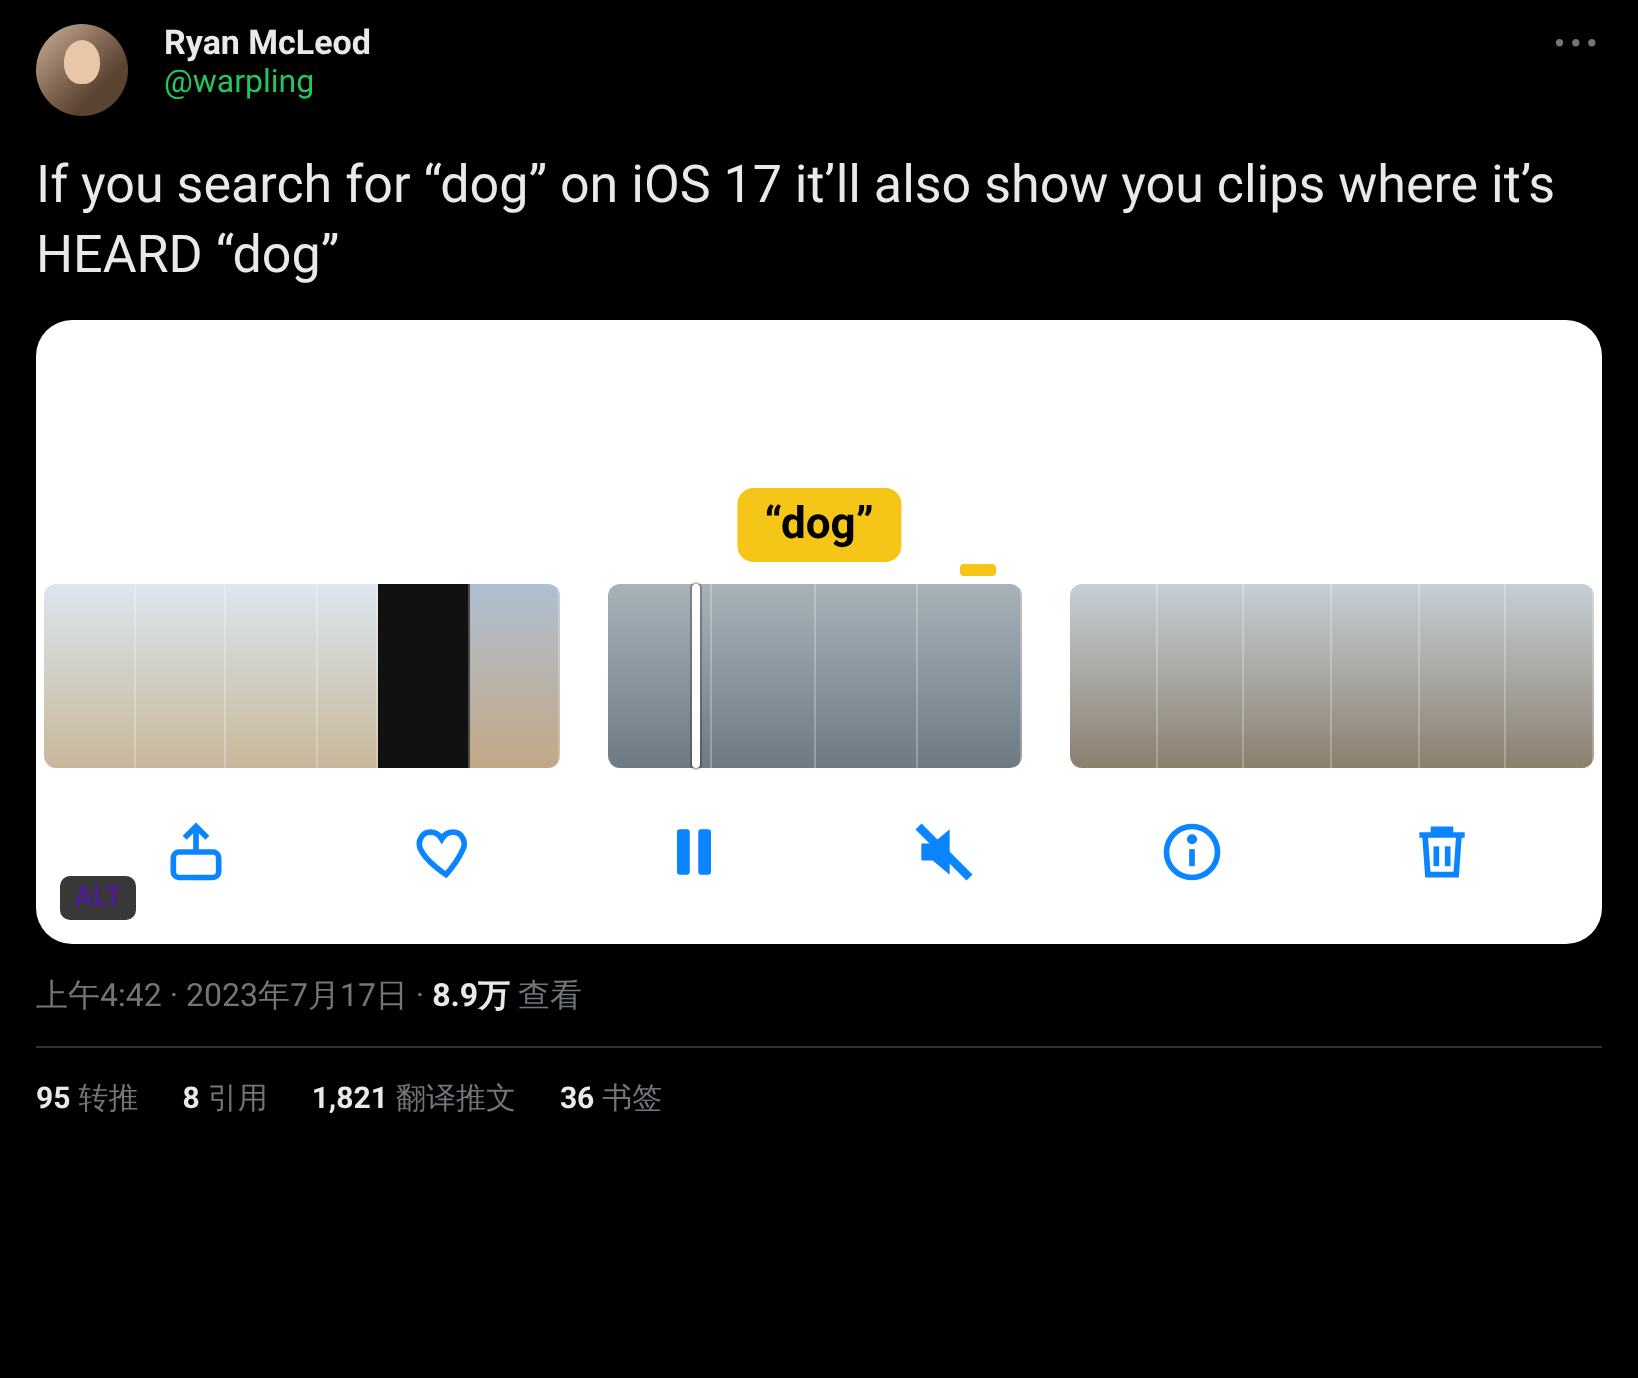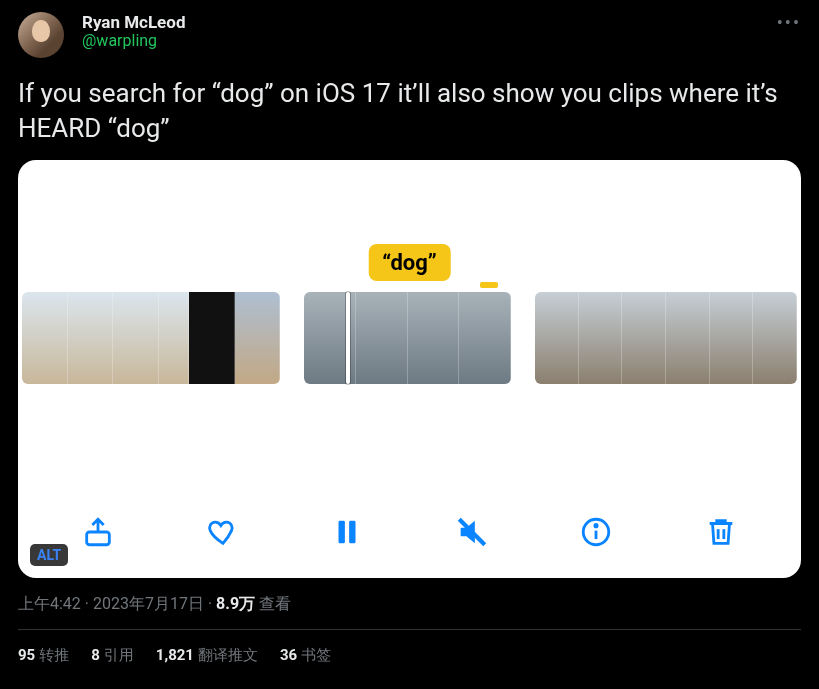--- a/index.html
+++ b/index.html
@@ -68,21 +68,21 @@
     font-size: 15px;
     color: #1d9bf0;
     cursor: pointer;
   }
   .card {
     margin-top: 14px;
     background: #fff;
     border-radius: 18px;
     overflow: hidden;
     position: relative;
-    height: 418px;
+    height: 312px;
   }
   .tag {
     position: absolute;
     top: 84px;
     left: 50%;
     transform: translateX(-50%);
     background: #f5c518;
     color: #000;
     font-weight: 700;
     font-size: 22px;
@@ -155,21 +155,21 @@
   .tool.pause svg rect{ fill:#0a84ff; stroke:none; }
   .tool.mute svg path{ fill:#0a84ff; stroke:none; }
   .tool.mute svg line{ stroke:#0a84ff; stroke-width:3; }
   .tool.info svg circle{ stroke:#0a84ff; }
   .tool.trash svg { stroke:#0a84ff; }
   .alt {
     position:absolute;
     left: 12px;
     bottom: 12px;
     background: rgba(0,0,0,0.78);
-    color:#3b82f6;
+    color:#4c1d95;
     font-weight:700;
     font-size:14px;
     padding: 3px 7px;
     border-radius: 5px;
     cursor:pointer;
   }
   .meta {
     margin-top: 16px;
     color: #71767b;
     font-size: 16px;

